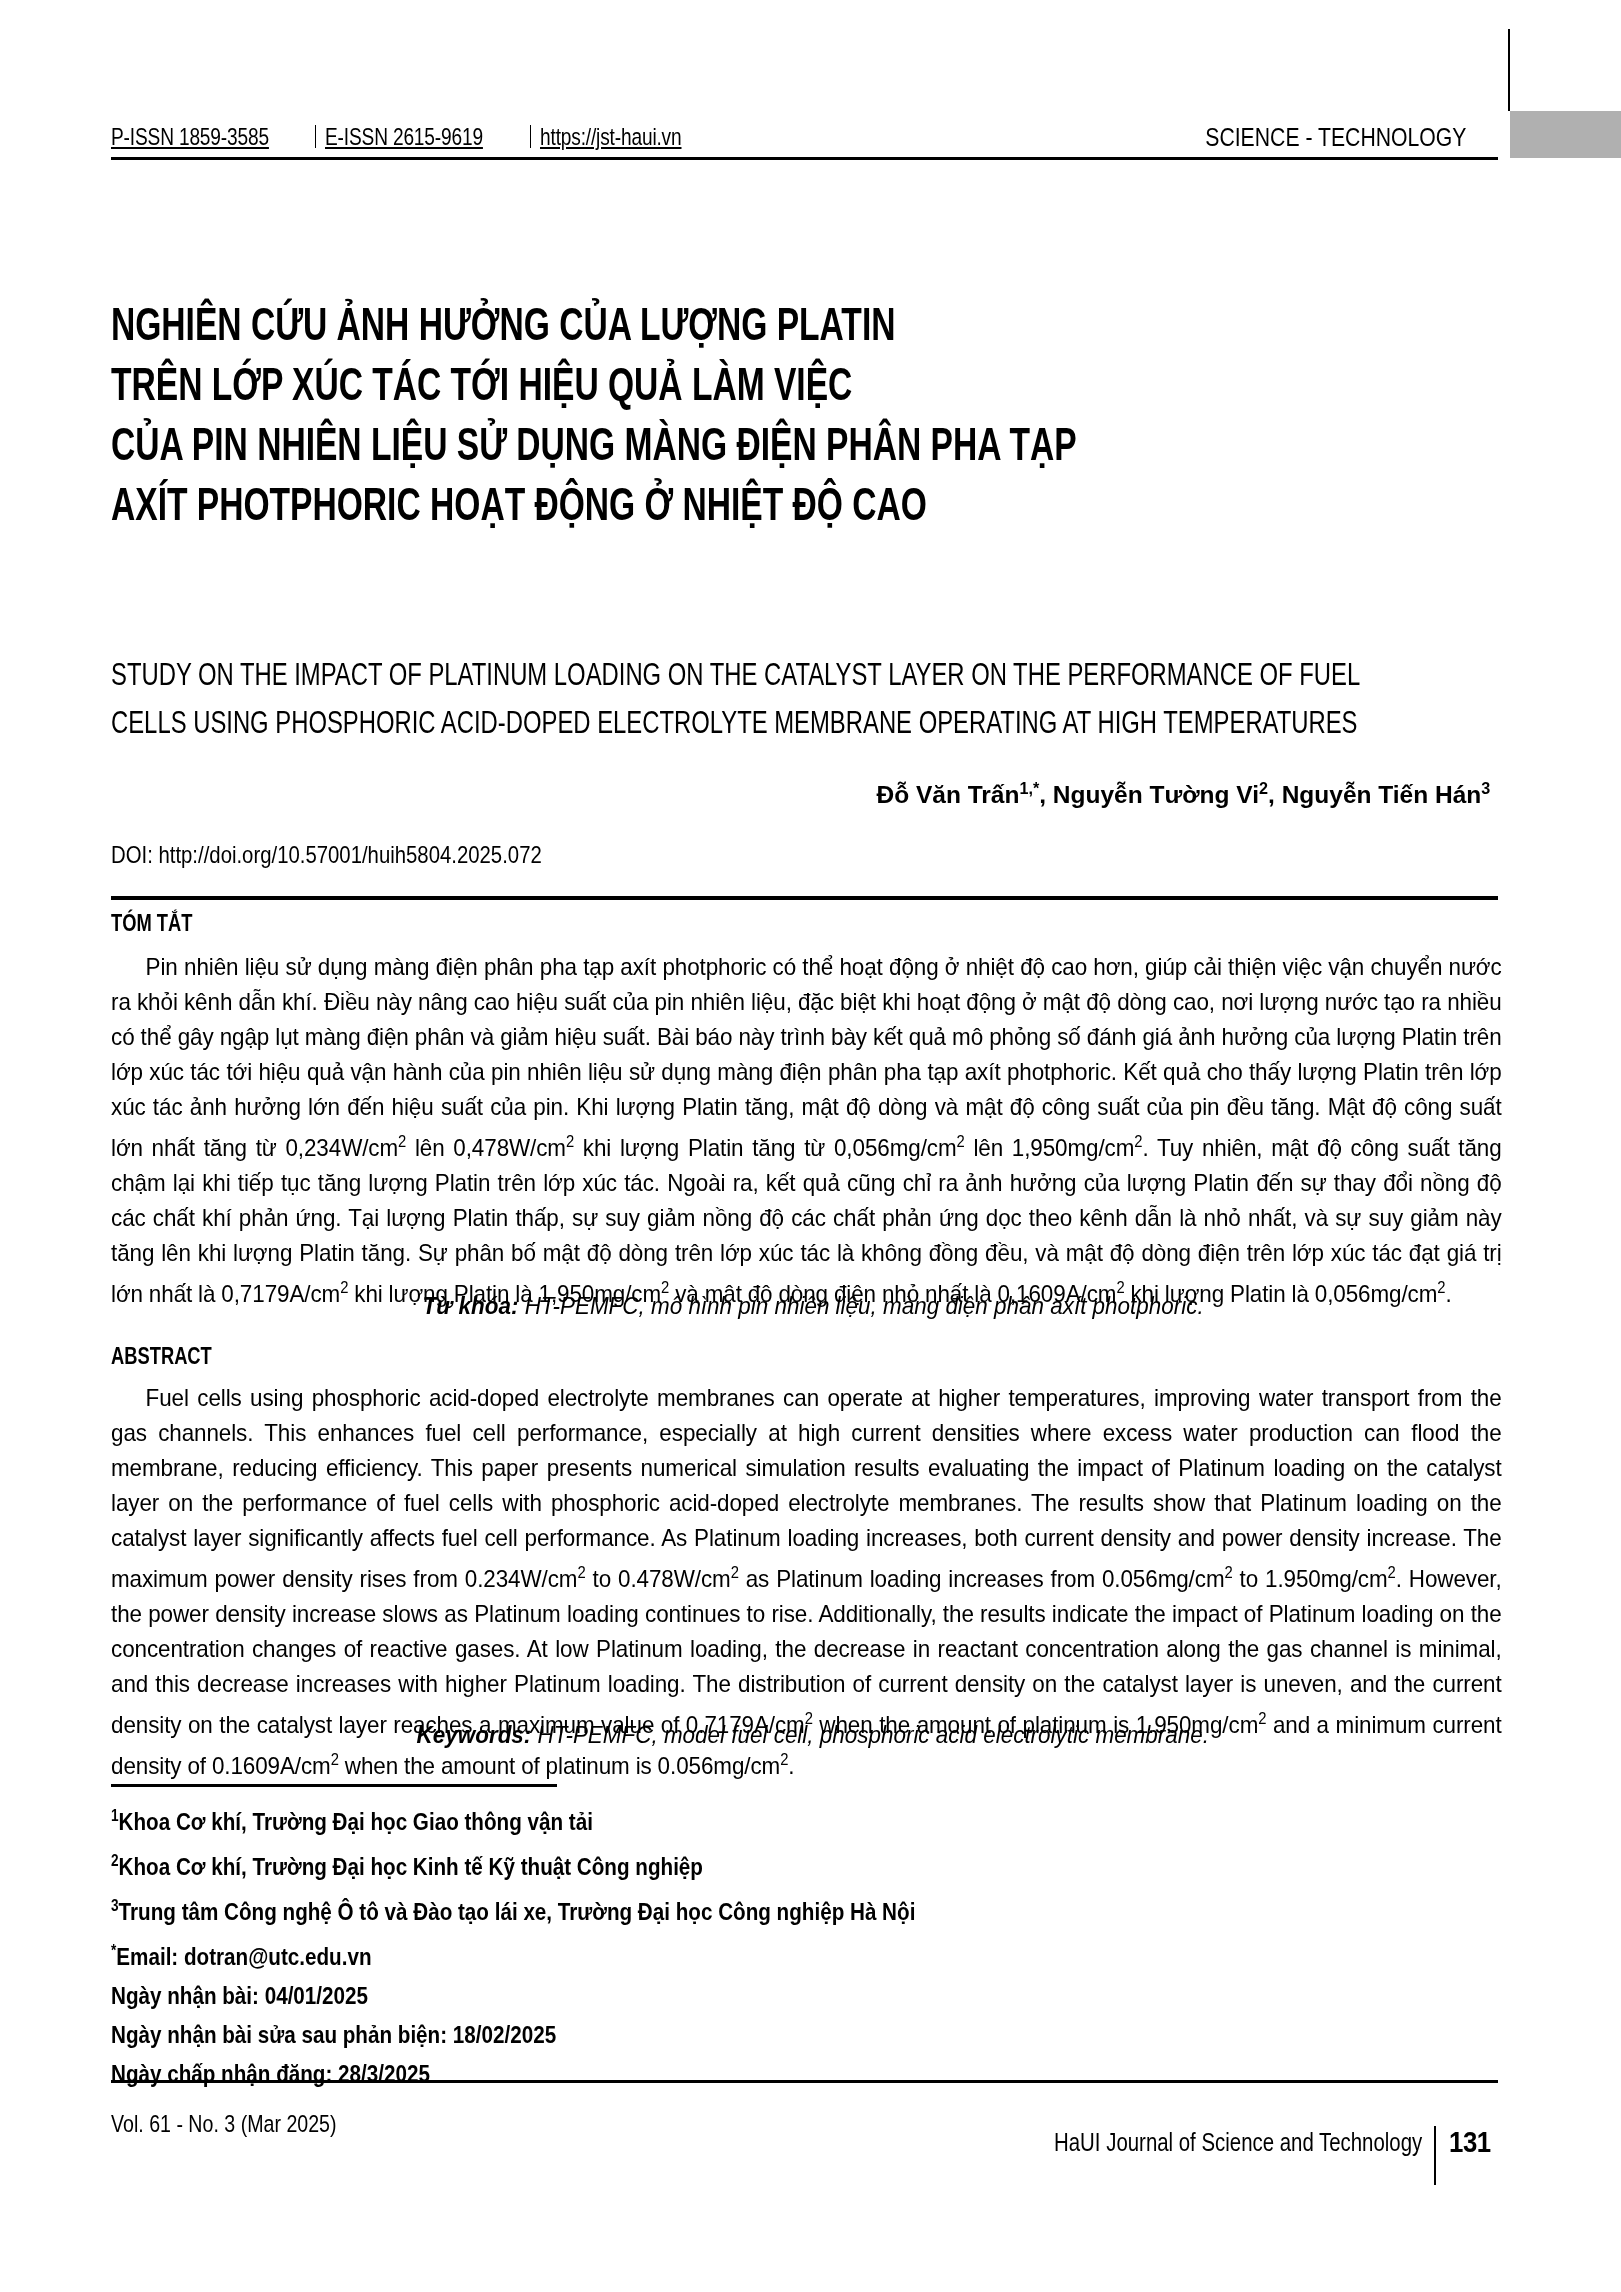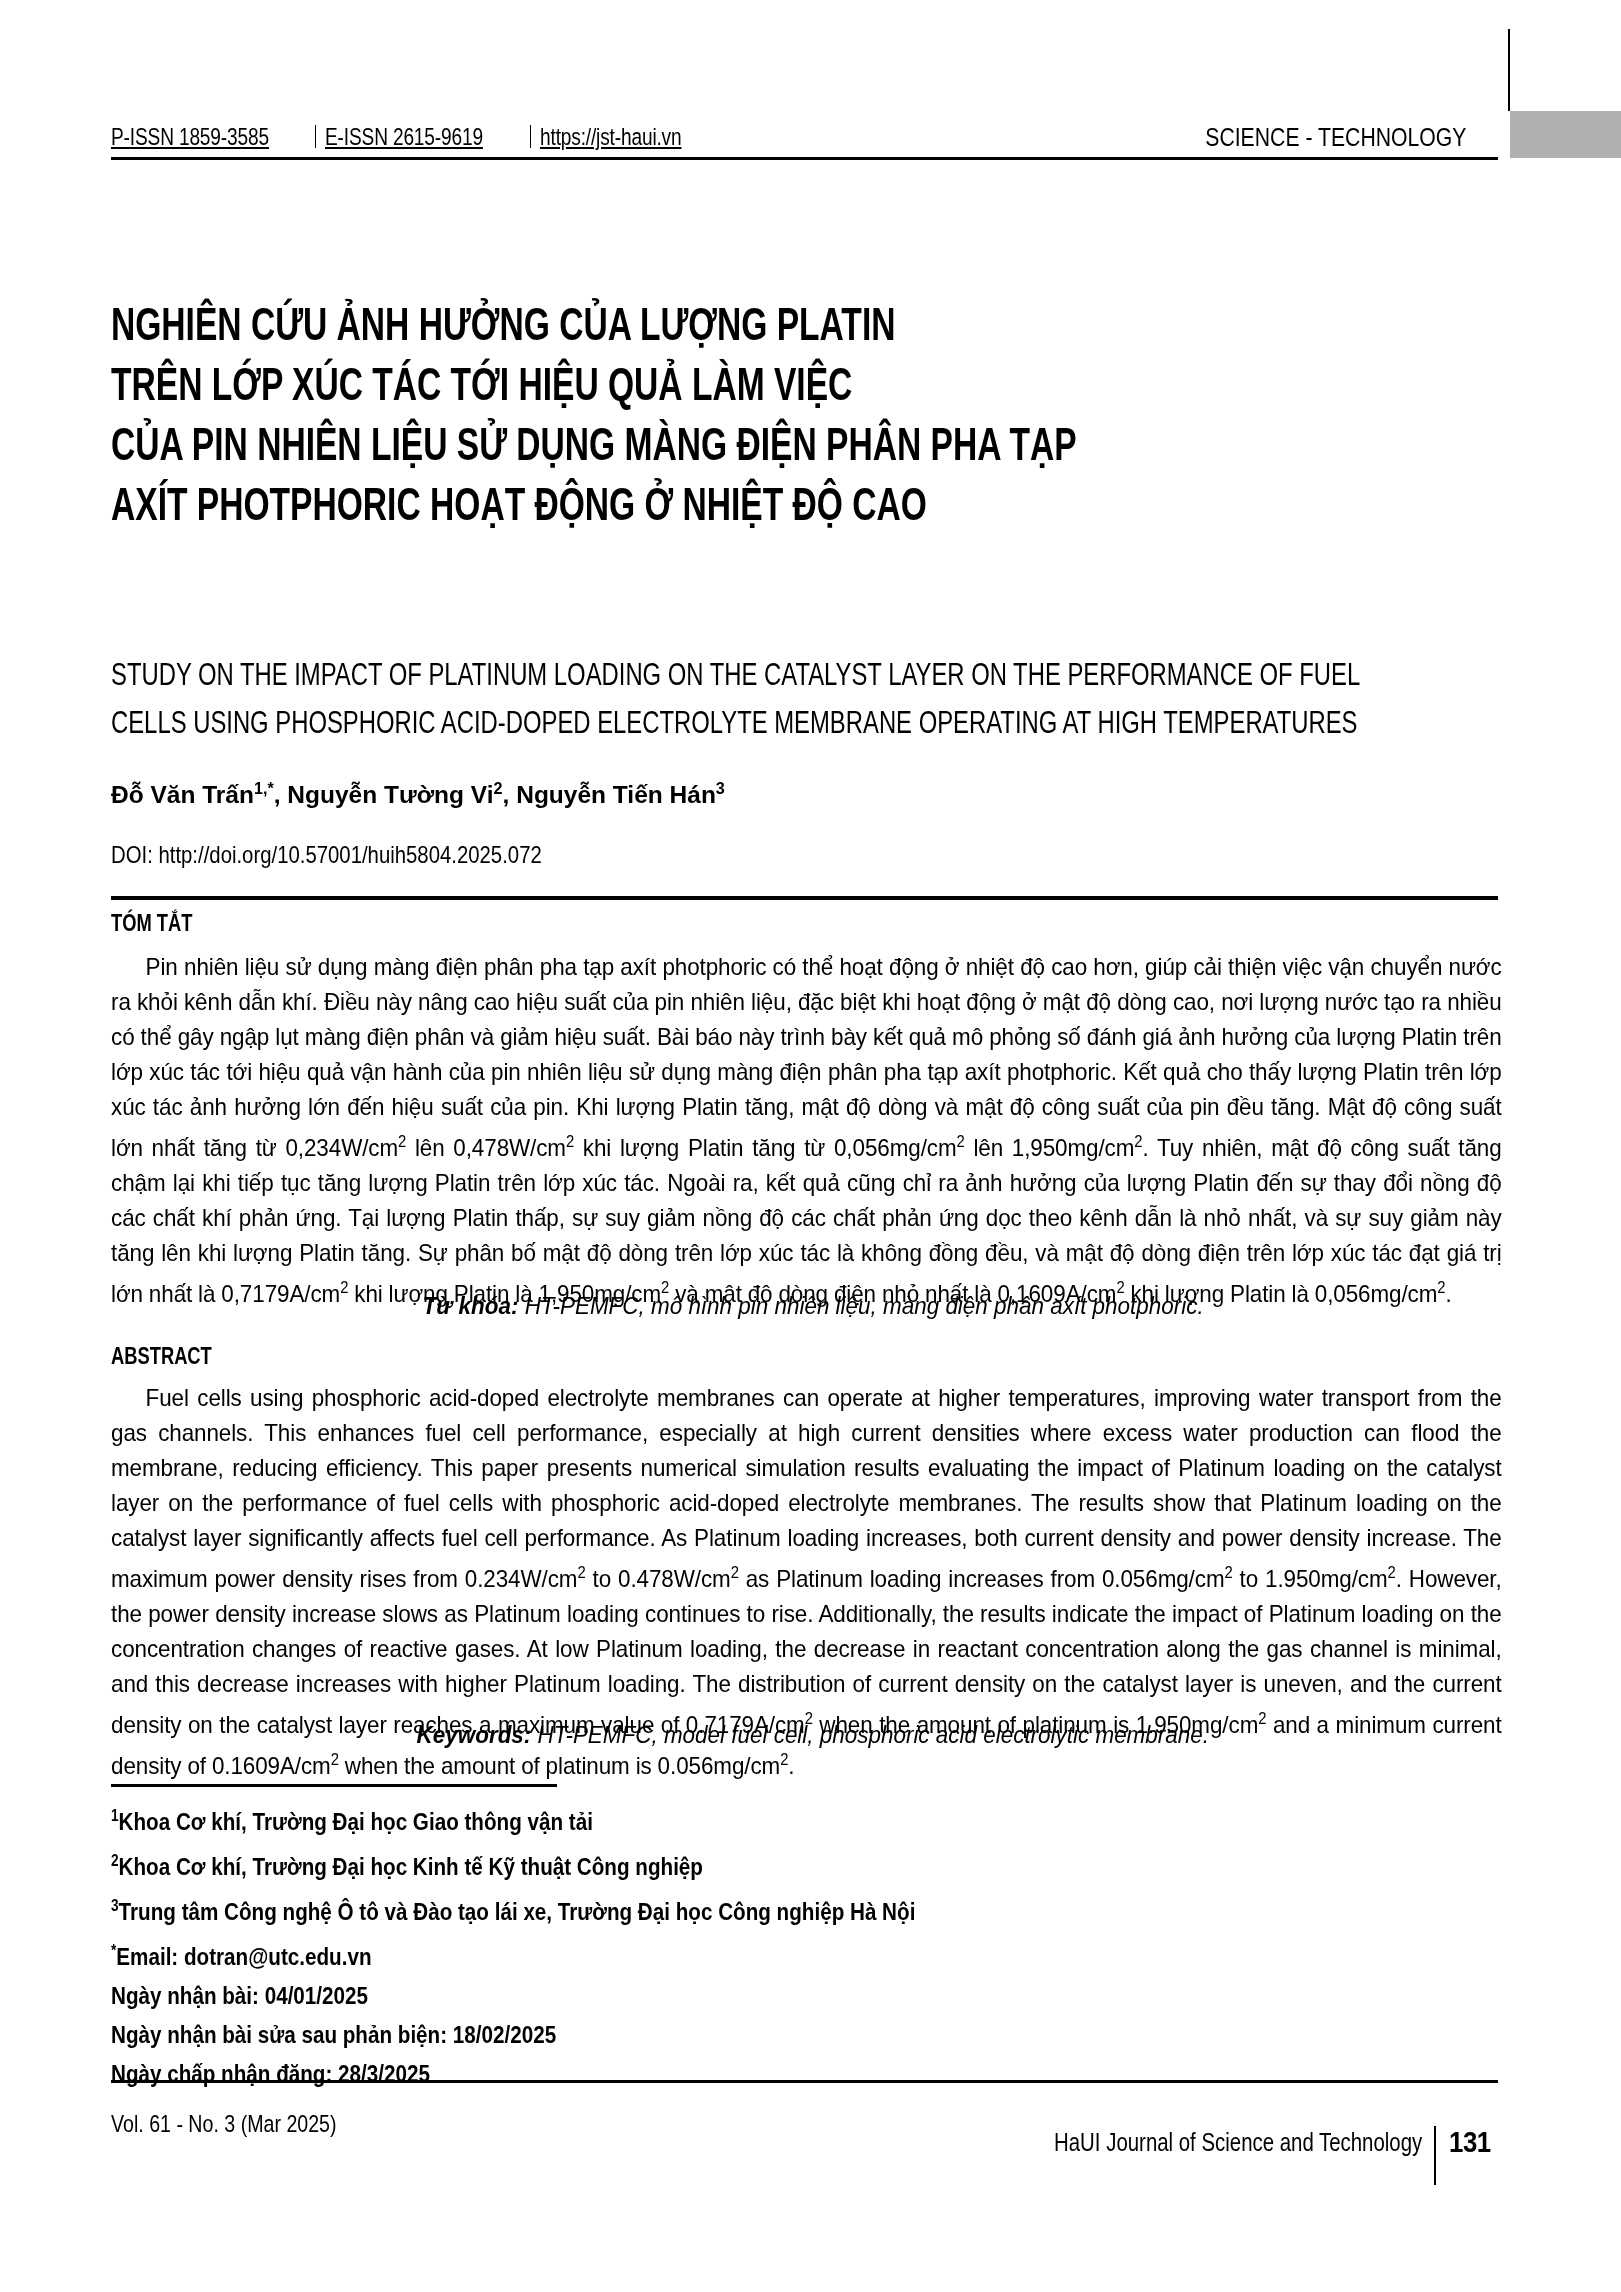--- a/index.html
+++ b/index.html
@@ -131,20 +131,21 @@
     transform: scaleX(0.745);
     transform-origin: left center;
   }
 
   
   .authors {
     position: absolute;
     left: 111px;
     top: 779px;
     width: 1392px;
+    text-align: right;
     font-weight: bold;
     font-size: 24.5px;
     padding-right: 12.7px;
     box-sizing: border-box;
   }
   .authors sup { font-size: 0.66em; vertical-align: super; font-weight: bold; }
 
   .doi {
     position: absolute;
     left: 111px;

